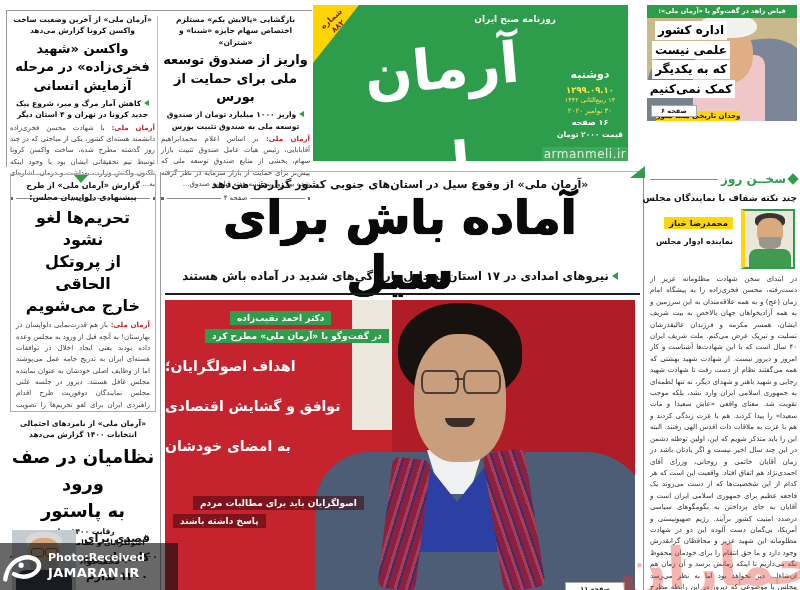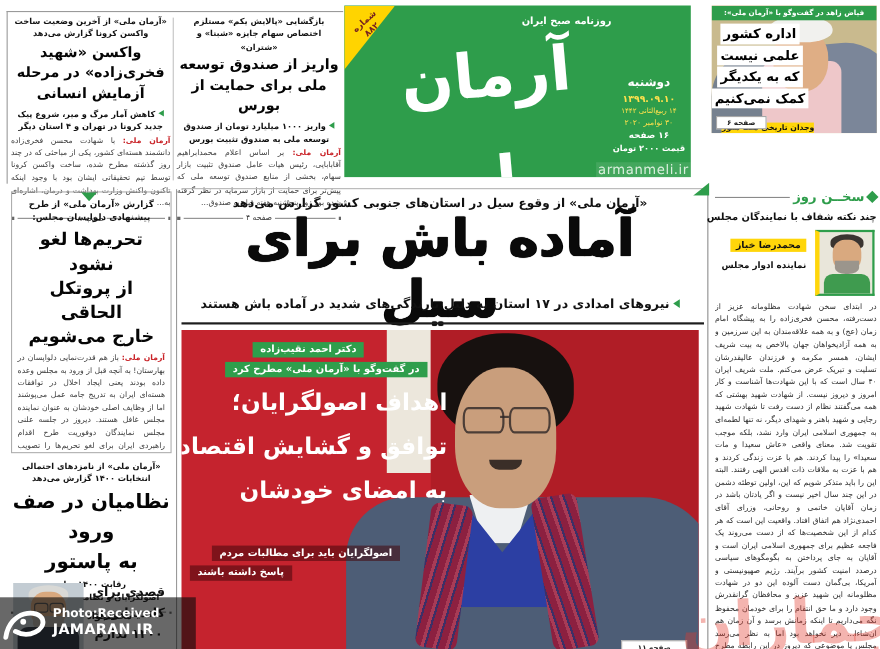--- a/index.html
+++ b/index.html
@@ -57,22 +57,22 @@
   
   #ls-kicker{left:170px;top:178px;width:460px;text-align:center;font-size:11px;font-weight:bold;}
   #ls-hl{left:165px;top:190px;width:470px;text-align:center;font-size:47px;font-weight:bold;
          letter-spacing:-1px;color:#0a0a0a;text-shadow:0 0 1px #000,.6px 0 0 #000,-.6px 0 0 #000;}
   #ls-sub{left:165px;top:269px;width:470px;text-align:center;font-size:11.5px;font-weight:bold;}
   
   #ft{left:165px;top:300px;width:470px;height:377px;background:#c5232e;overflow:hidden;}
   #ft .sh{position:absolute;}
   .ft-chip{position:absolute;background:#2f9e4c;color:#fff;font-weight:bold;font-size:9px;
            padding:2px 7px;white-space:nowrap;z-index:4;}
-  #ft-hl{position:absolute;left:0;top:46px;width:242px;text-align:right;color:#fff;
-         font-weight:bold;font-size:21px;z-index:4;}
+  #ft-hl{position:absolute;left:0;top:46px;width:242px;text-align:left;color:#fff;
+         font-weight:bold;font-size:14px;z-index:4;}
   #ft-hl div{height:40px;line-height:40px;white-space:nowrap;}
   .ft-sub{position:absolute;background:rgba(70,8,12,.55);color:#fff;font-size:9px;font-weight:bold;
           padding:2px 7px;white-space:nowrap;z-index:4;}
   #ft-page{position:absolute;right:10px;top:282px;z-index:4;padding:2px 14px 8px;}
   
   #op{left:650px;top:172px;width:147px;height:418px;}
   #op-head{display:flex;align-items:center;gap:3px;color:#2e9d4b;font-size:12px;font-weight:bold;}
   #op-head .dia{width:8px;height:8px;background:#2e9d4b;transform:rotate(45deg);}
   #op-head .ln{flex:1;height:1px;background:#8a8a8a;}
   #op-title{font-size:9px;font-weight:bold;text-align:center;margin:7px 0 4px;white-space:nowrap;}

